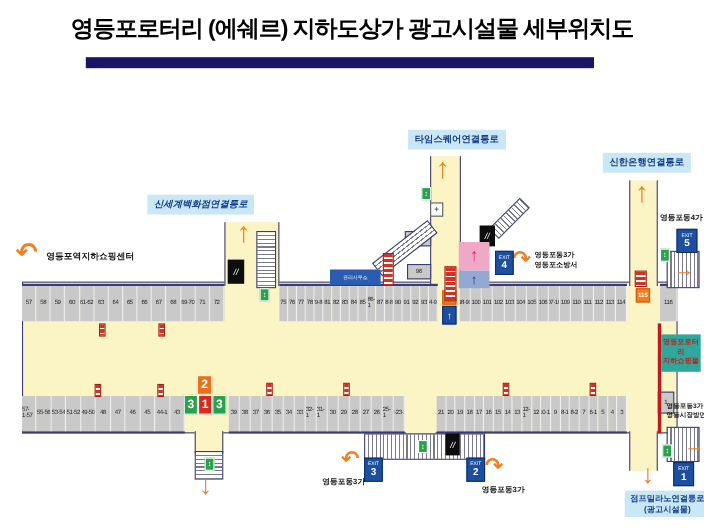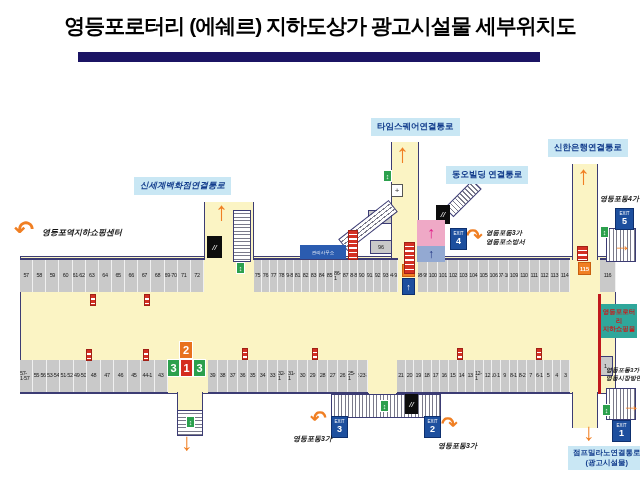--- a/index.html
+++ b/index.html
@@ -11,21 +11,21 @@
   .cor{background:#fbf4c4;border:1.5px solid #3c3c74;}
   .corV{background:#fbf4c4;border-left:1.5px solid #3c3c74;border-right:1.5px solid #3c3c74;}
   .patch{background:#fbf4c4;}
   .row{display:flex;}
   .rowT{border-top:2.5px solid #3c3c74;}
   .rowB{border-bottom:2.5px solid #3c3c74;}
   .cell{flex:1;background:#c9c9c9;border-right:1px solid #f0f0f0;display:flex;align-items:center;justify-content:center;
         font-size:5.5px;color:#1c1c1c;line-height:1;letter-spacing:-0.4px;overflow:hidden;}
   .lbl{background:#c9e7f4;color:#123c8c;font-weight:700;font-size:8.5px;padding:3px 6px;white-space:nowrap;}
   .lbl2{background:#c9e7f4;color:#123c8c;font-weight:700;font-size:7.5px;padding:2px 5px;white-space:nowrap;text-align:center;line-height:1.35;}
-  .blk{font-weight:700;color:#111;white-space:nowrap;font-size:7px;line-height:1.35;font-style:italic;}
+  .blk{font-weight:700;color:#111;white-space:nowrap;font-size:7px;line-height:1.35;}
   .stx{background:repeating-linear-gradient(180deg,#ffffff 0 2.5px,#7a7a8a 2.5px 3.5px);border:1px solid #3c3c74;}
   .sty{background:repeating-linear-gradient(90deg,#ffffff 0 2.5px,#7a7a8a 2.5px 3.5px);border:1px solid #3c3c74;}
   .esc{background:#0d0d0d;color:#fff;font-size:8px;font-style:italic;display:flex;align-items:center;justify-content:center;}
   .gm{background:#2ca04d;color:#fff;font-size:7px;display:flex;align-items:center;justify-content:center;border:1px solid #fff;}
   .rs{background:repeating-linear-gradient(180deg,#d43023 0 3px,#ffffff 3px 4.5px);border:1px solid #a02016;}
   .exit{background:#1d4f9e;color:#fff;display:flex;flex-direction:column;align-items:center;justify-content:center;line-height:1;border:1px solid #0d2f6e;}
   .exit .w{font-size:4.5px;letter-spacing:0;}
   .exit .n{font-size:9px;font-weight:700;}
   .arw{color:#f07f23;font-weight:700;line-height:1;}
   .mk{display:flex;align-items:center;justify-content:center;color:#fff;font-weight:700;font-size:11px;border:1px solid #fff;}
@@ -251,21 +251,20 @@
     <span class="w">EXIT</span>
     <span class="n">2</span>
     </div>
   <div class="abs exit" style="left:612px;top:420px;width:19px;height:22px;">
     <span class="w">EXIT</span>
     <span class="n">1</span>
     </div>
 
   <div class="abs lbl" style="left:134px;top:177px;font-style:italic;">신세계백화점연결통로</div>
   <div class="abs lbl" style="left:371px;top:118px;">타임스퀘어연결통로</div>
-  <div class="abs lbl" style="left:446px;top:166px;">동오빌딩 연결통로</div>
   <div class="abs lbl" style="left:548px;top:139px;">신한은행연결통로</div>
   <div class="abs lbl2" style="left:568px;top:446px;">
     <div>점프밀라노연결통로</div>
     <div>(광고시설물)</div>
     </div>
 
   <div class="abs blk" style="left:42px;top:228px;font-size:8px;">영등포역지하쇼핑센터</div>
   <div class="abs blk" style="left:600px;top:194px;">영등포동4가</div>
   <div class="abs blk" style="left:486px;top:229px;font-size:6.5px;">
     <div>영등포동3가</div>

